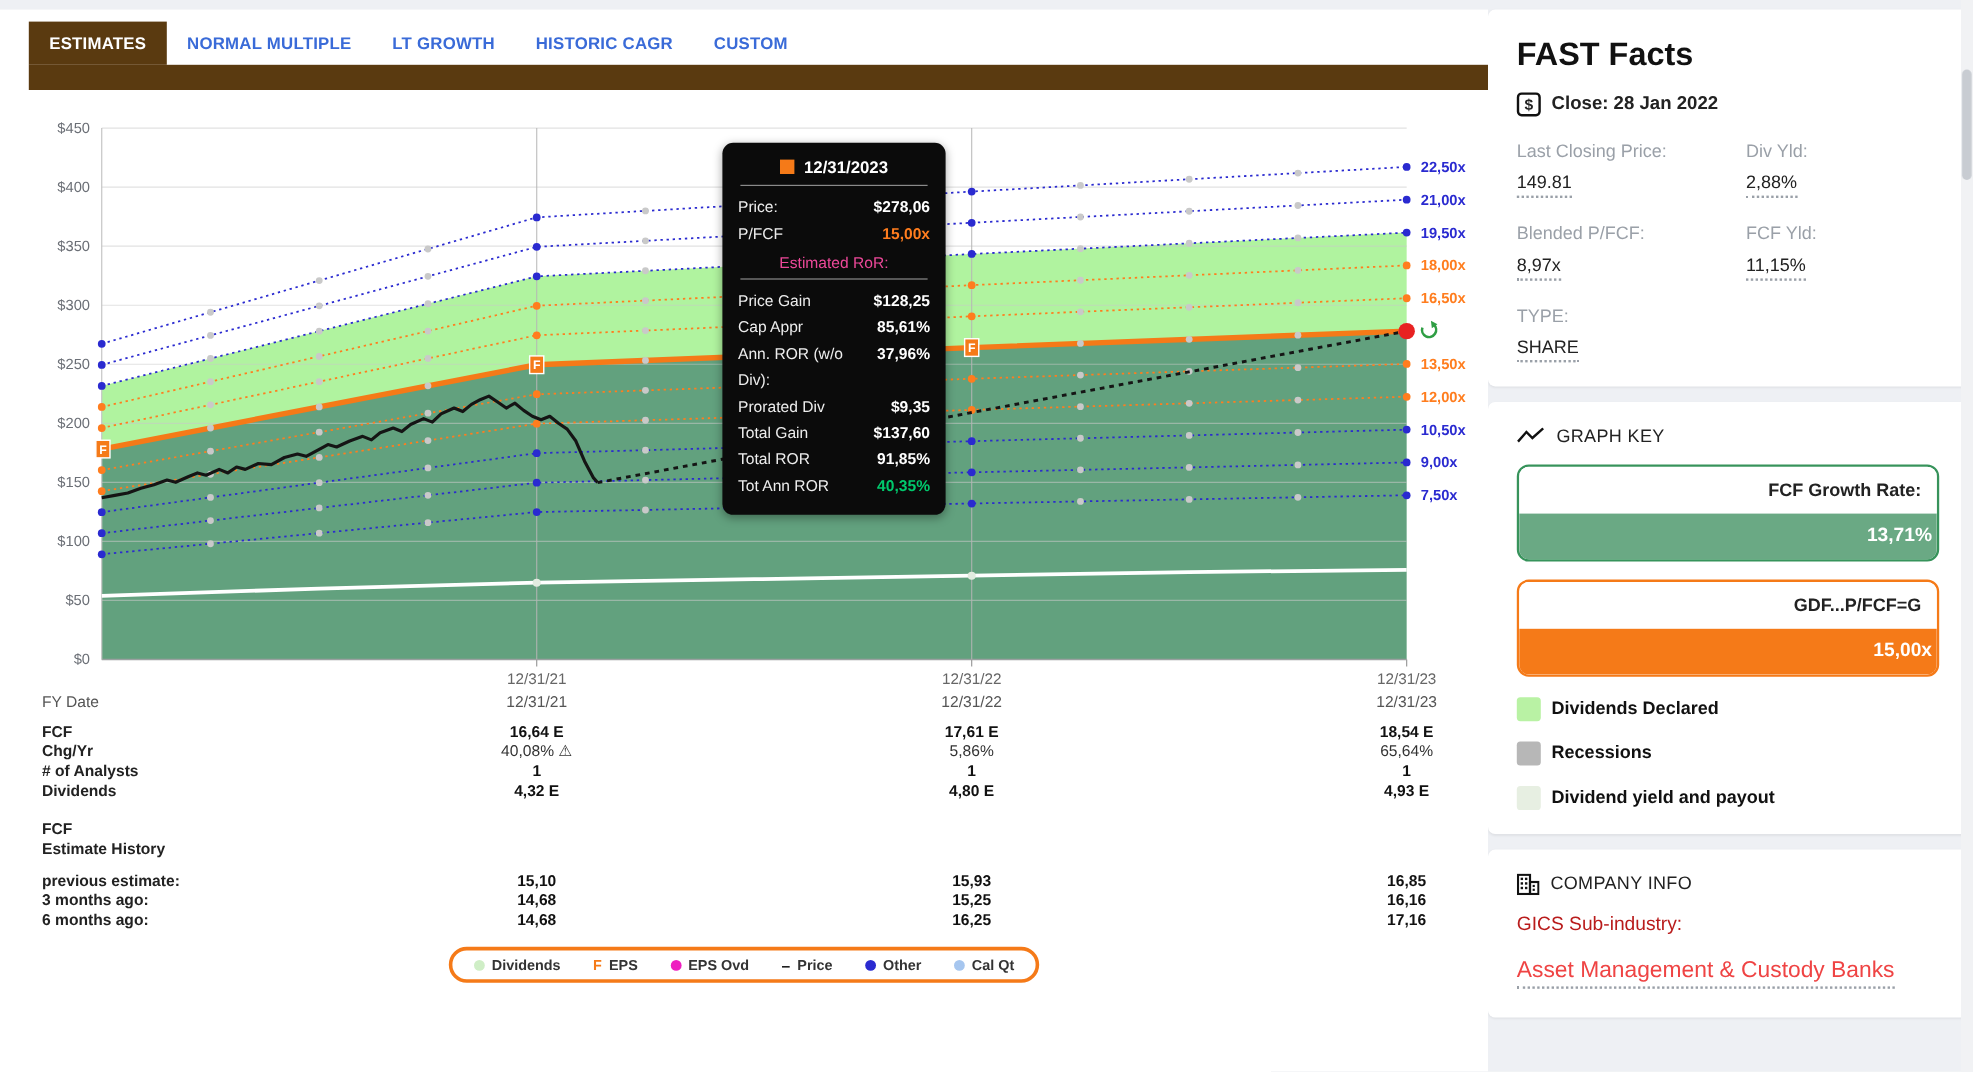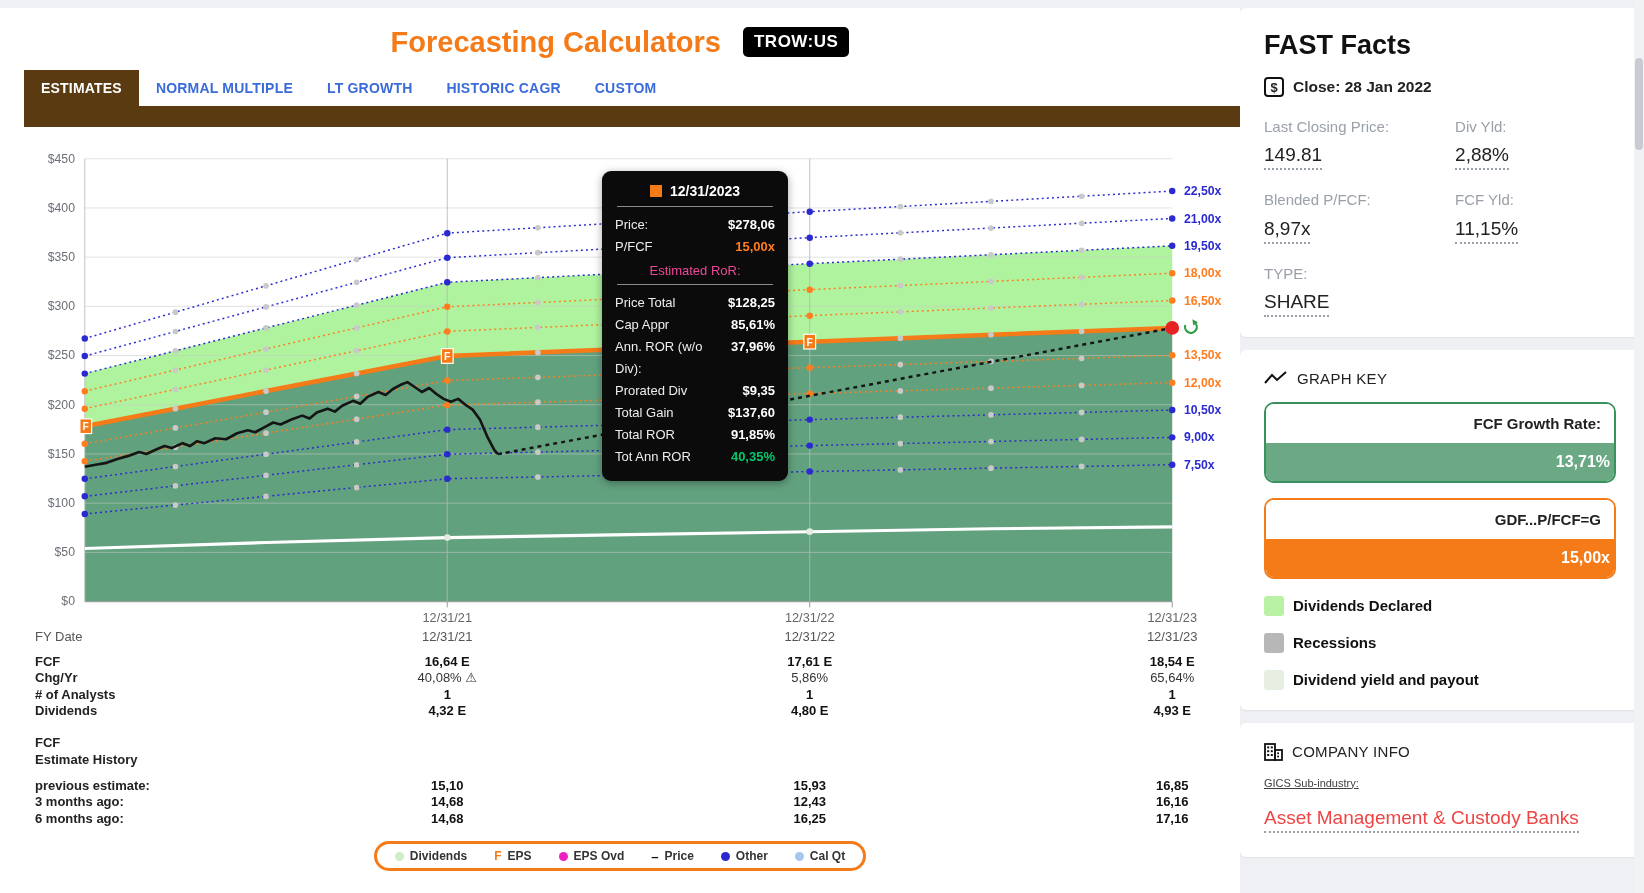--- a/index.html
+++ b/index.html
@@ -54,45 +54,41 @@
 
   
   .sidebar { width:400px; display:flex; flex-direction:column; gap:13px; }
   .card { background:#fff; border-radius:6px; padding:20px 24px; box-shadow:0 1px 2px rgba(0,0,0,.06); }
   .ff-title { font-size:27px; font-weight:bold; margin:2px 0 16px; color:#111; }
   .close-row { display:flex; align-items:center; gap:9px; font-weight:bold; font-size:15.5px; margin-bottom:20px; }
   .icon-dollar { width:20px; height:20px; border:2.5px solid #111; border-radius:4px; display:flex;
     align-items:center; justify-content:center; font-size:13px; font-weight:bold; }
   .ff-grid { display:grid; grid-template-columns:1.15fr 1fr; row-gap:20px; column-gap:6px; }
   .ff-label { color:#9aa0a8; font-size:15px; margin-bottom:7px; line-height:1.35; }
-  .ff-value { font-size:19px; color:#222; width:max-content; border-bottom:2px dotted #9aa0a8; padding-bottom:2px; cursor:pointer; }
+  .ff-value { font-size:15px; color:#222; width:max-content; border-bottom:2px dotted #9aa0a8; padding-bottom:2px; cursor:pointer; }
   .key-head { display:flex; align-items:center; gap:9px; font-size:15px; color:#222; letter-spacing:.3px; }
   .kbox { border-radius:10px; overflow:hidden; margin-top:15px; border:2px solid;text-align:right; }
   .kbox .top { padding:11px 13px; font-weight:bold; font-size:15px; background:#fff; color:#222; }
   .kbox .bot { padding:10px 4px; font-weight:bold; font-size:16px; color:#fff; }
   .sw-row { display:flex; align-items:center; gap:9px; margin-top:17px; font-weight:bold; font-size:15px; color:#111; }
   .sw { width:20px; height:20px; border-radius:3px; flex:0 0 auto; }
-  .gics-label { color:#404040; font-size:11px; margin:16px 0 10px;text-decoration:underline; }
+  .gics-label { color:#b91c1c; font-size:16px; margin:16px 0 10px; }
   .gics-value { font-size:19px; color:#ef4444; line-height:2.0; cursor:pointer; }
   .gics-value span { border-bottom:2px dotted #9aa0a8; padding-bottom:3px; }
 
   
   .scrollbar { position:fixed; right:0; top:0; width:10px; height:893px; background:#f1f2f4; }
   .scroll-thumb { position:absolute; right:1px; top:58px; width:8px; height:92px; background:#c8ccd2; border-radius:4px; }
 </style>
 </head>
 <body>
 
 <div class="page">
 
   <div class="main-card">
-    <div class="title-row">
-      <h1 class="page-title">Forecasting Calculators</h1>
-      <span class="ticker">TROW:US</span>
-    </div>
 
     <div class="tabs" id="tabs">
         <div class="tab active">ESTIMATES</div>
         <div class="tab">NORMAL MULTIPLE</div>
         <div class="tab">LT GROWTH</div>
         <div class="tab">HISTORIC CAGR</div>
         <div class="tab">CUSTOM</div>
       </div>
     <div class="brown-bar"></div>
 
@@ -319,21 +315,21 @@
             </div>
             <div class="tt-row">
               <span class="tt-label">P/FCF</span>
               <span class="tt-val" style="color: rgb(255, 125, 30);">15,00x</span>
             </div>
           </div>
         <div class="tt-section">Estimated RoR:</div>
         <hr class="tt-hr">
         <div id="ttRows2">
             <div class="tt-row">
-              <span class="tt-label">Price Total</span>
+              <span class="tt-label">Price Gain</span>
               <span class="tt-val">$128,25</span>
             </div>
             <div class="tt-row">
               <span class="tt-label">Cap Appr</span>
               <span class="tt-val">85,61%</span>
             </div>
             <div class="tt-row">
               <span class="tt-label">Ann. ROR (w/o Div):</span>
               <span class="tt-val">37,96%</span>
             </div>
@@ -396,21 +392,21 @@
         </div>
         <div class="trow bold">
           <span class="lbl">previous estimate:</span>
           <span class="val" style="left: 34.96%;">15,10</span>
           <span class="val" style="left: 65.04%;">15,93</span>
           <span class="val" style="left: 95.12%;">16,85</span>
         </div>
         <div class="trow bold">
           <span class="lbl">3 months ago:</span>
           <span class="val" style="left: 34.96%;">14,68</span>
-          <span class="val" style="left: 65.04%;">12,43</span>
+          <span class="val" style="left: 65.04%;">15,25</span>
           <span class="val" style="left: 95.12%;">16,16</span>
         </div>
         <div class="trow bold">
           <span class="lbl">6 months ago:</span>
           <span class="val" style="left: 34.96%;">14,68</span>
           <span class="val" style="left: 65.04%;">16,25</span>
           <span class="val" style="left: 95.12%;">17,16</span>
         </div>
       </div>
 

